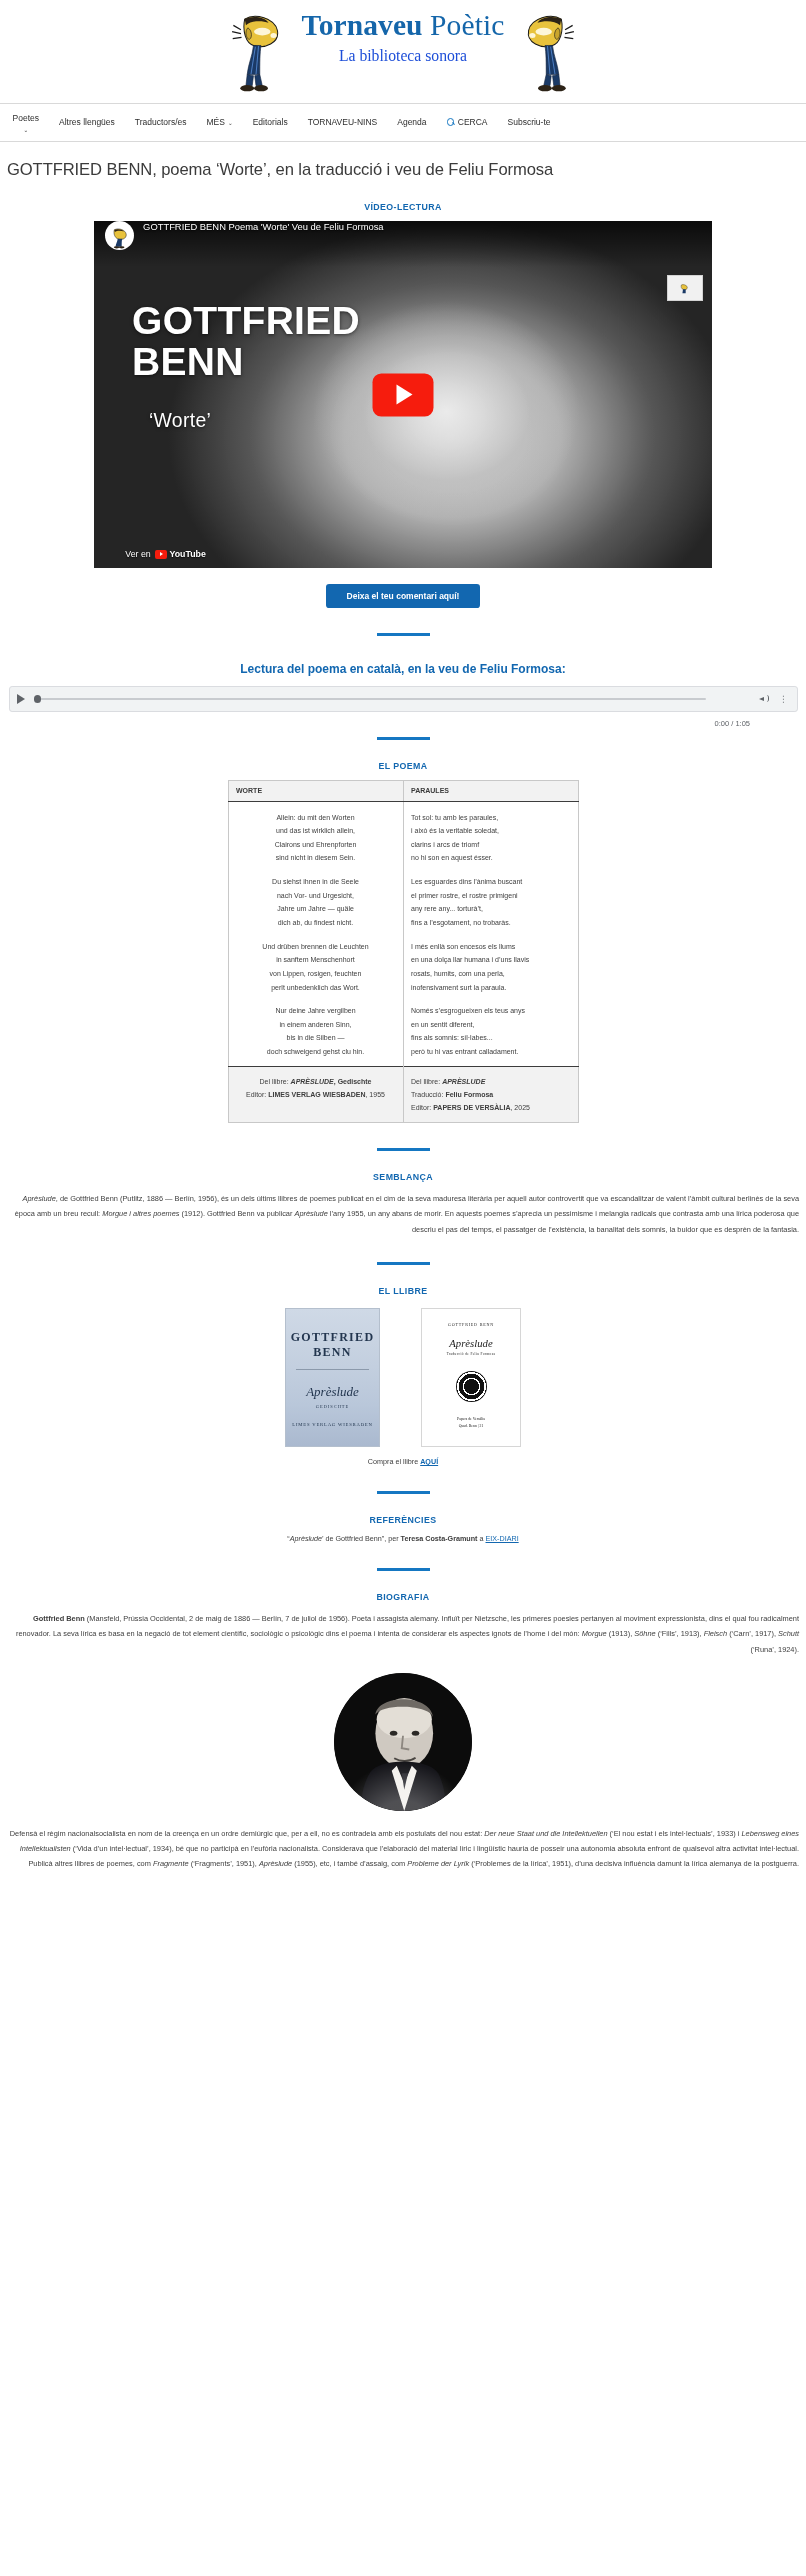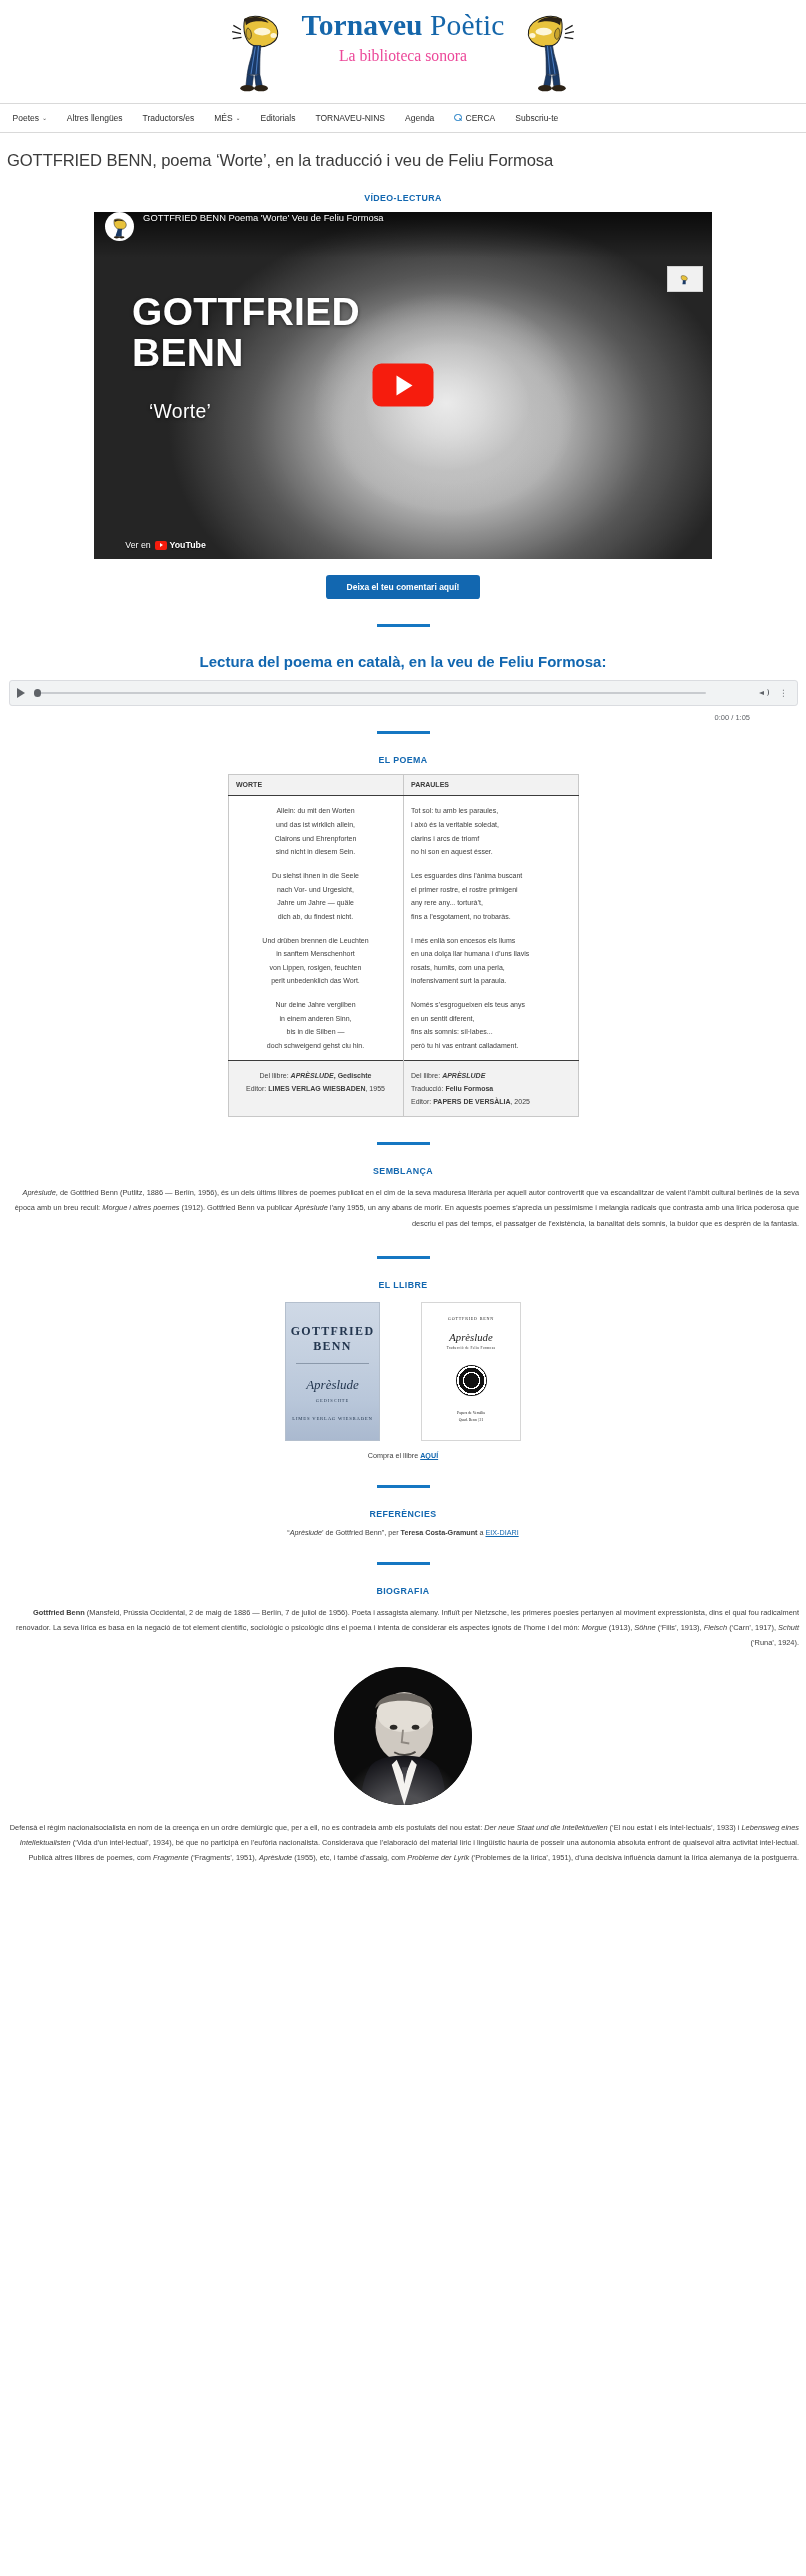--- a/index.html
+++ b/index.html
@@ -27,40 +27,40 @@
     font-size: 29.5px;
     color:#1566aa;
     letter-spacing: 0.1px;
     white-space: nowrap;
   }
   .brand-line1 .b-bold { font-weight:700; }
   .brand-line1 .b-light { font-weight:400; font-style:normal; }
   .brand-line2 {
     font-family: "Liberation Serif", serif;
     font-size: 15.7px;
-    color:#ec4899;
+    color:#1d4ed8;
     margin-top: 5px;
   }
 
   
   .navwrap { border-top:0.6px solid #d9d9d9; border-bottom:0.6px solid #d9d9d9; }
   .nav {
     display:flex; align-items:center;
     gap: 0px;
     padding: 5px 8.8px;
     font-size: 8.5px;
     color:#2e2e2e;
   }
   .nav-item {
     padding: 3.8px 10px;
     white-space: nowrap;
     cursor: pointer;
     display:flex; align-items:center; gap:3.1px;
   }
-  .nav-item:first-child { padding-left: 3.8px; }
+  .nav-item:first-child { padding-left: 3.8px; flex-direction: column; }
   .caret { font-size: 5.6px; color:#555; position:relative; top:0.6px; }
   .srch-ico { display:inline-block; width:8.1px; height:8.1px; position:relative; }
   .srch-ico::before {
     content:""; position:absolute; left:0; top:0;
     width:5.6px; height:5.6px; border:1px solid #1577c2; border-radius:50%;
   }
   .srch-ico::after {
     content:""; position:absolute; left:5px; top:5px;
     width:3.1px; height:1px; background:#1577c2; transform:rotate(45deg);
   }
@@ -173,21 +173,21 @@
     cursor:pointer; border:0;
   }
 
   .hr-blue {
     width: 53px; height: 3.1px; background:#1577c2;
     margin: 25px auto 0 auto;
   }
 
   .audio-head {
     text-align:center; color:#1267b0; font-weight:700;
-    font-size:15px; margin: 26px 0 10px 0;
+    font-size:12px; margin: 26px 0 10px 0;
   }
 
   
   .audio {
     width: 789px; height: 26px; margin: 0 auto;
     background:#f1f3f4; border:0.6px solid #dadce0; border-radius:3.1px;
     display:flex; align-items:center; gap: 8.8px; padding: 0 7.5px;
     font-size: 7.5px; color:#5f6368;
   }
   .au-play { width:0;height:0;border-left:8.1px solid #5f6368;

